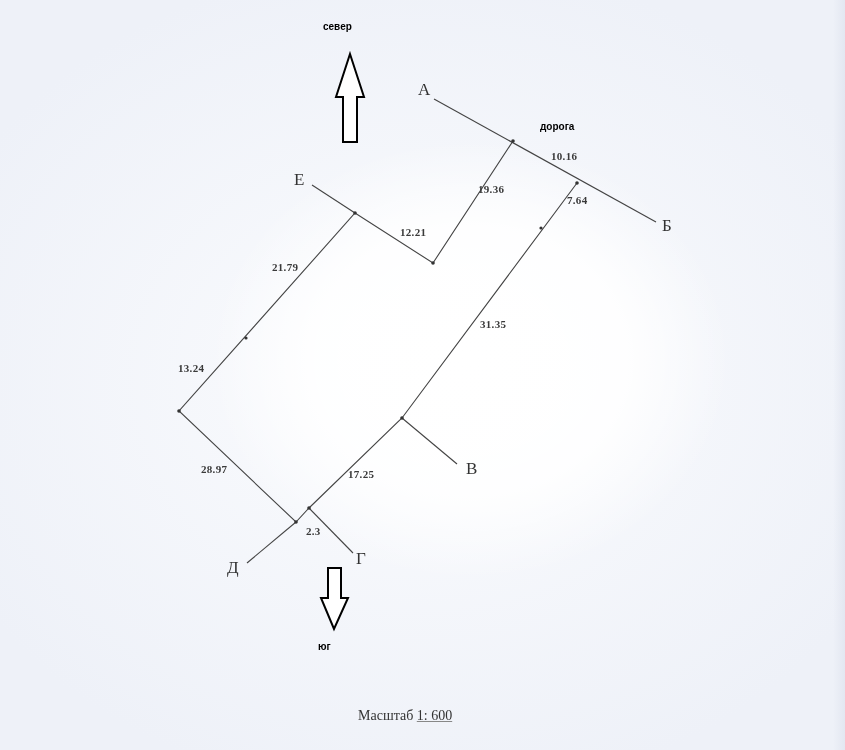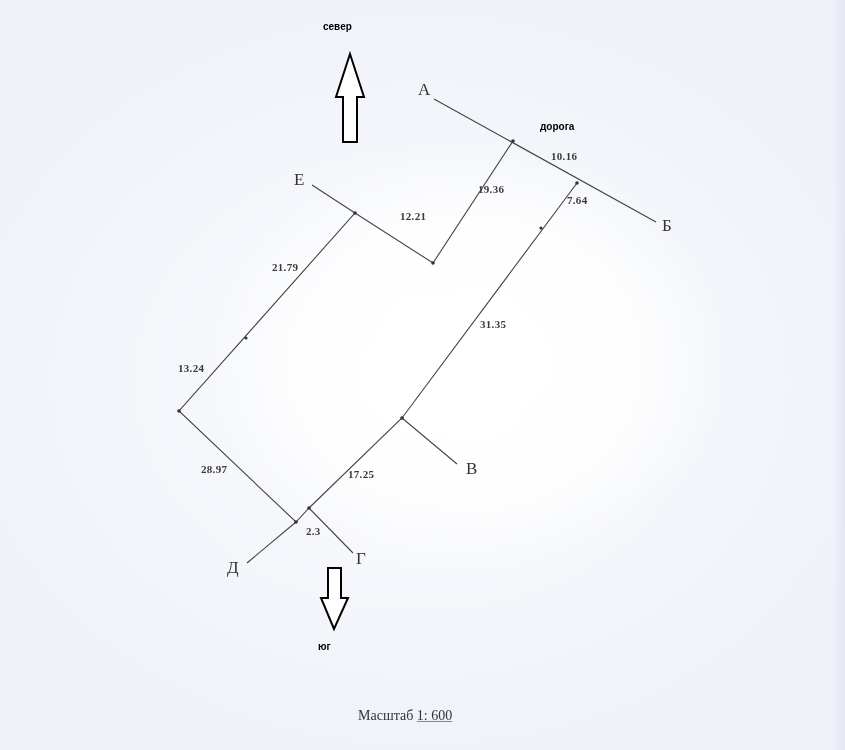--- a/index.html
+++ b/index.html
@@ -87,21 +87,21 @@
 <div class="pt-label" style="left:418px; top:80px;">А</div>
 <div class="pt-label" style="left:662px; top:216px;">Б</div>
 <div class="pt-label" style="left:466px; top:459px;">В</div>
 <div class="pt-label" style="left:356px; top:549px;">Г</div>
 <div class="pt-label" style="left:227px; top:558px;">Д</div>
 <div class="pt-label" style="left:294px; top:170px;">Е</div>
 
 <div class="dim" style="left:551px; top:150px;">10.16</div>
 <div class="dim" style="left:456px; top:183px;margin-left:22px;">19.36</div>
 <div class="dim" style="left:567px; top:194px;">7.64</div>
-<div class="dim" style="left:400px; top:210px;">12.21</div>
+<div class="dim" style="left:400px; top:226px;">12.21</div>
 <div class="dim" style="left:272px; top:261px;">21.79</div>
 <div class="dim" style="left:178px; top:362px;text-align:center;">13.24</div>
 <div class="dim" style="left:480px; top:318px;">31.35</div>
 <div class="dim" style="left:201px; top:463px;">28.97</div>
 <div class="dim" style="left:348px; top:468px;">17.25</div>
 <div class="dim" style="left:306px; top:525px;">2.3</div>
 
 <div class="scale">
   <span>Масштаб</span>
   <span class="ratio">1: 600</span>

